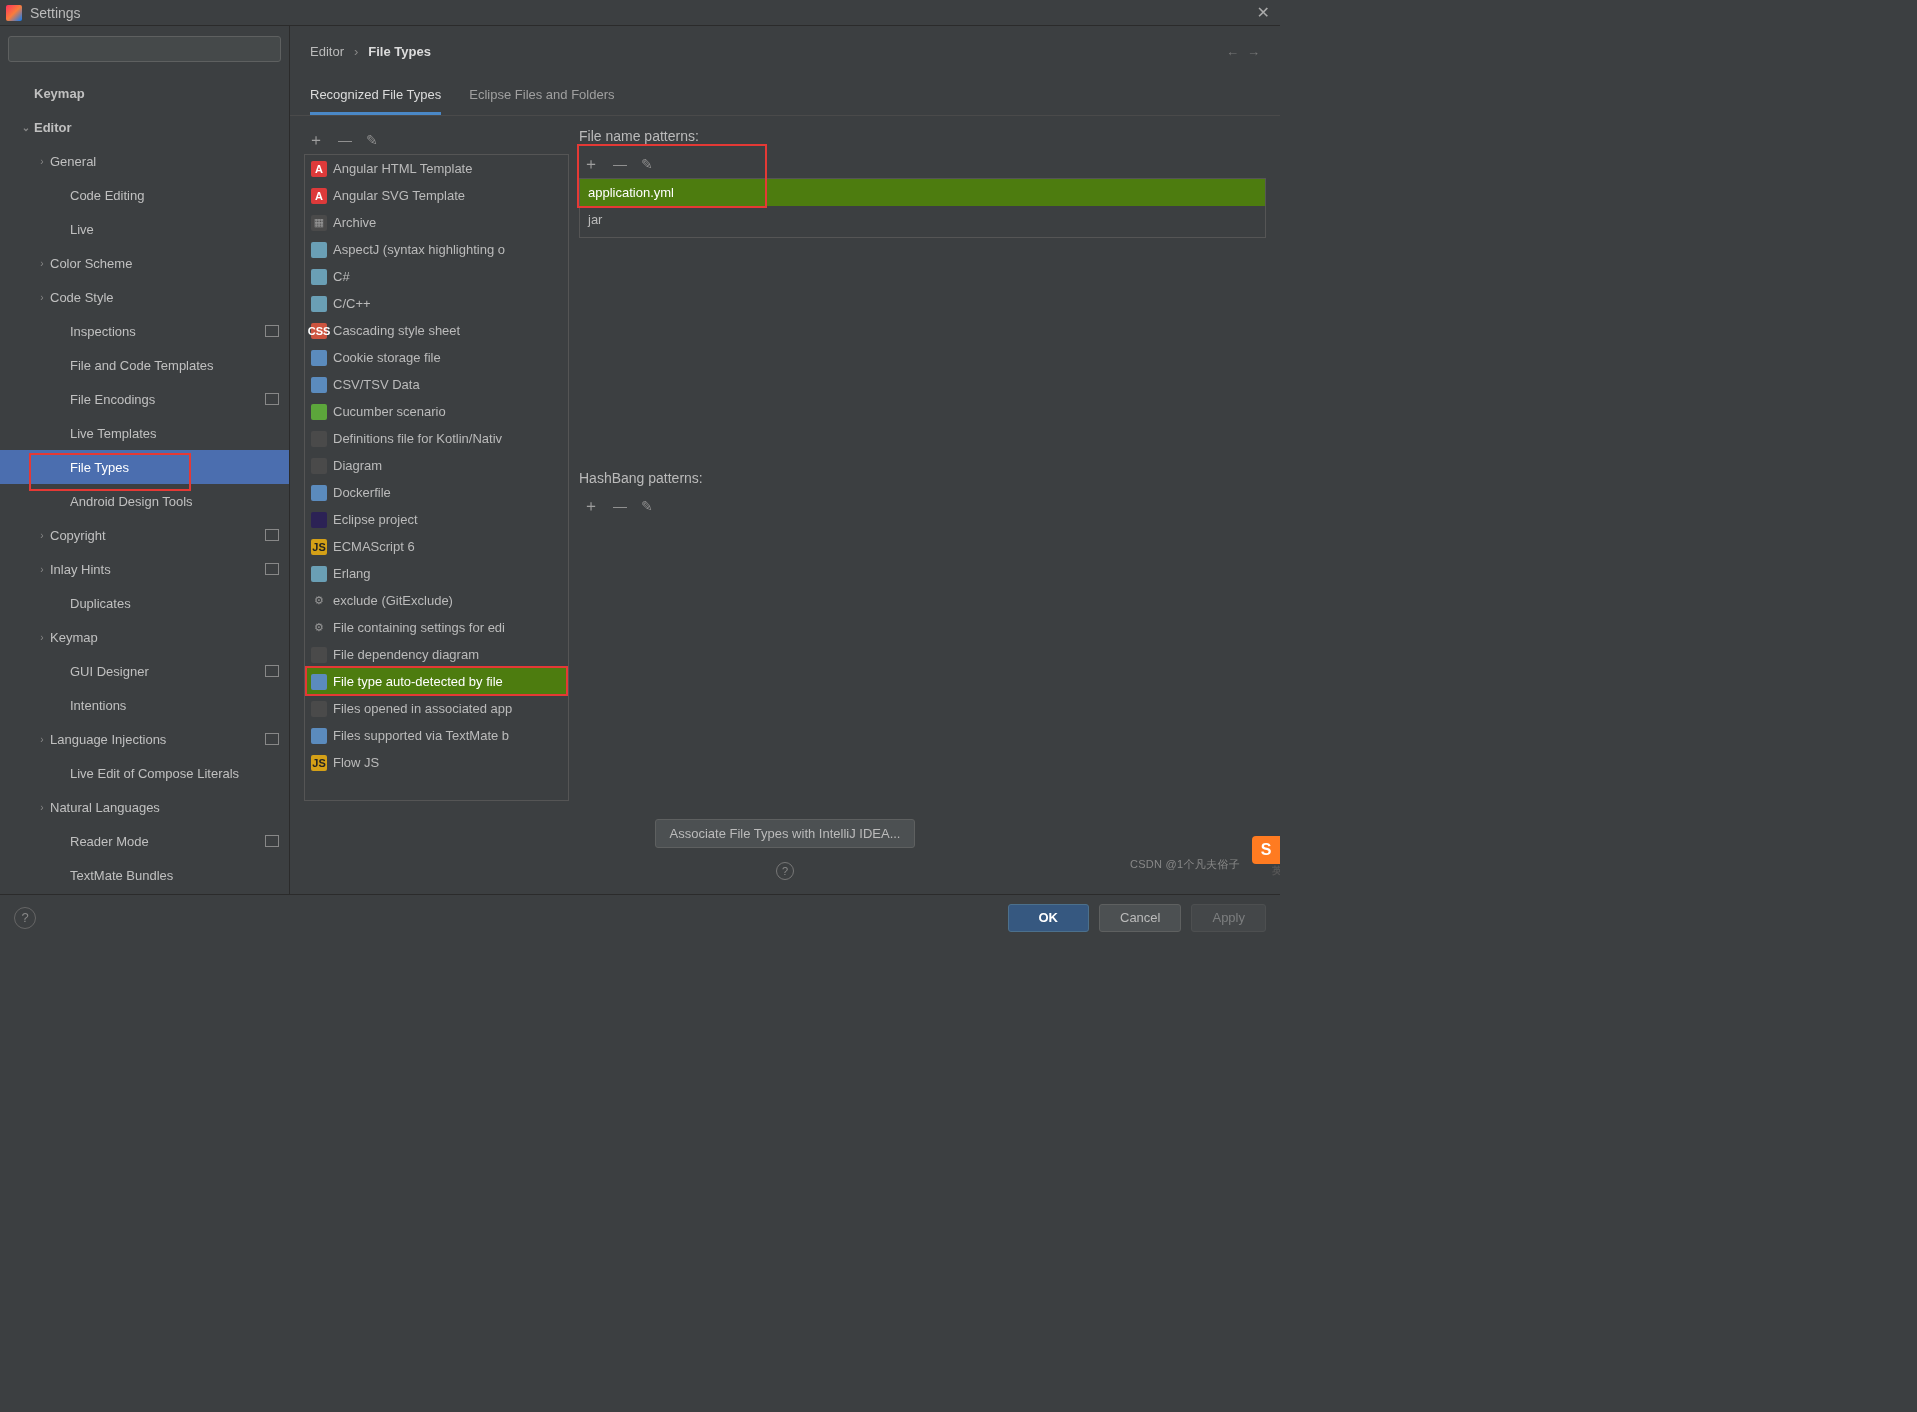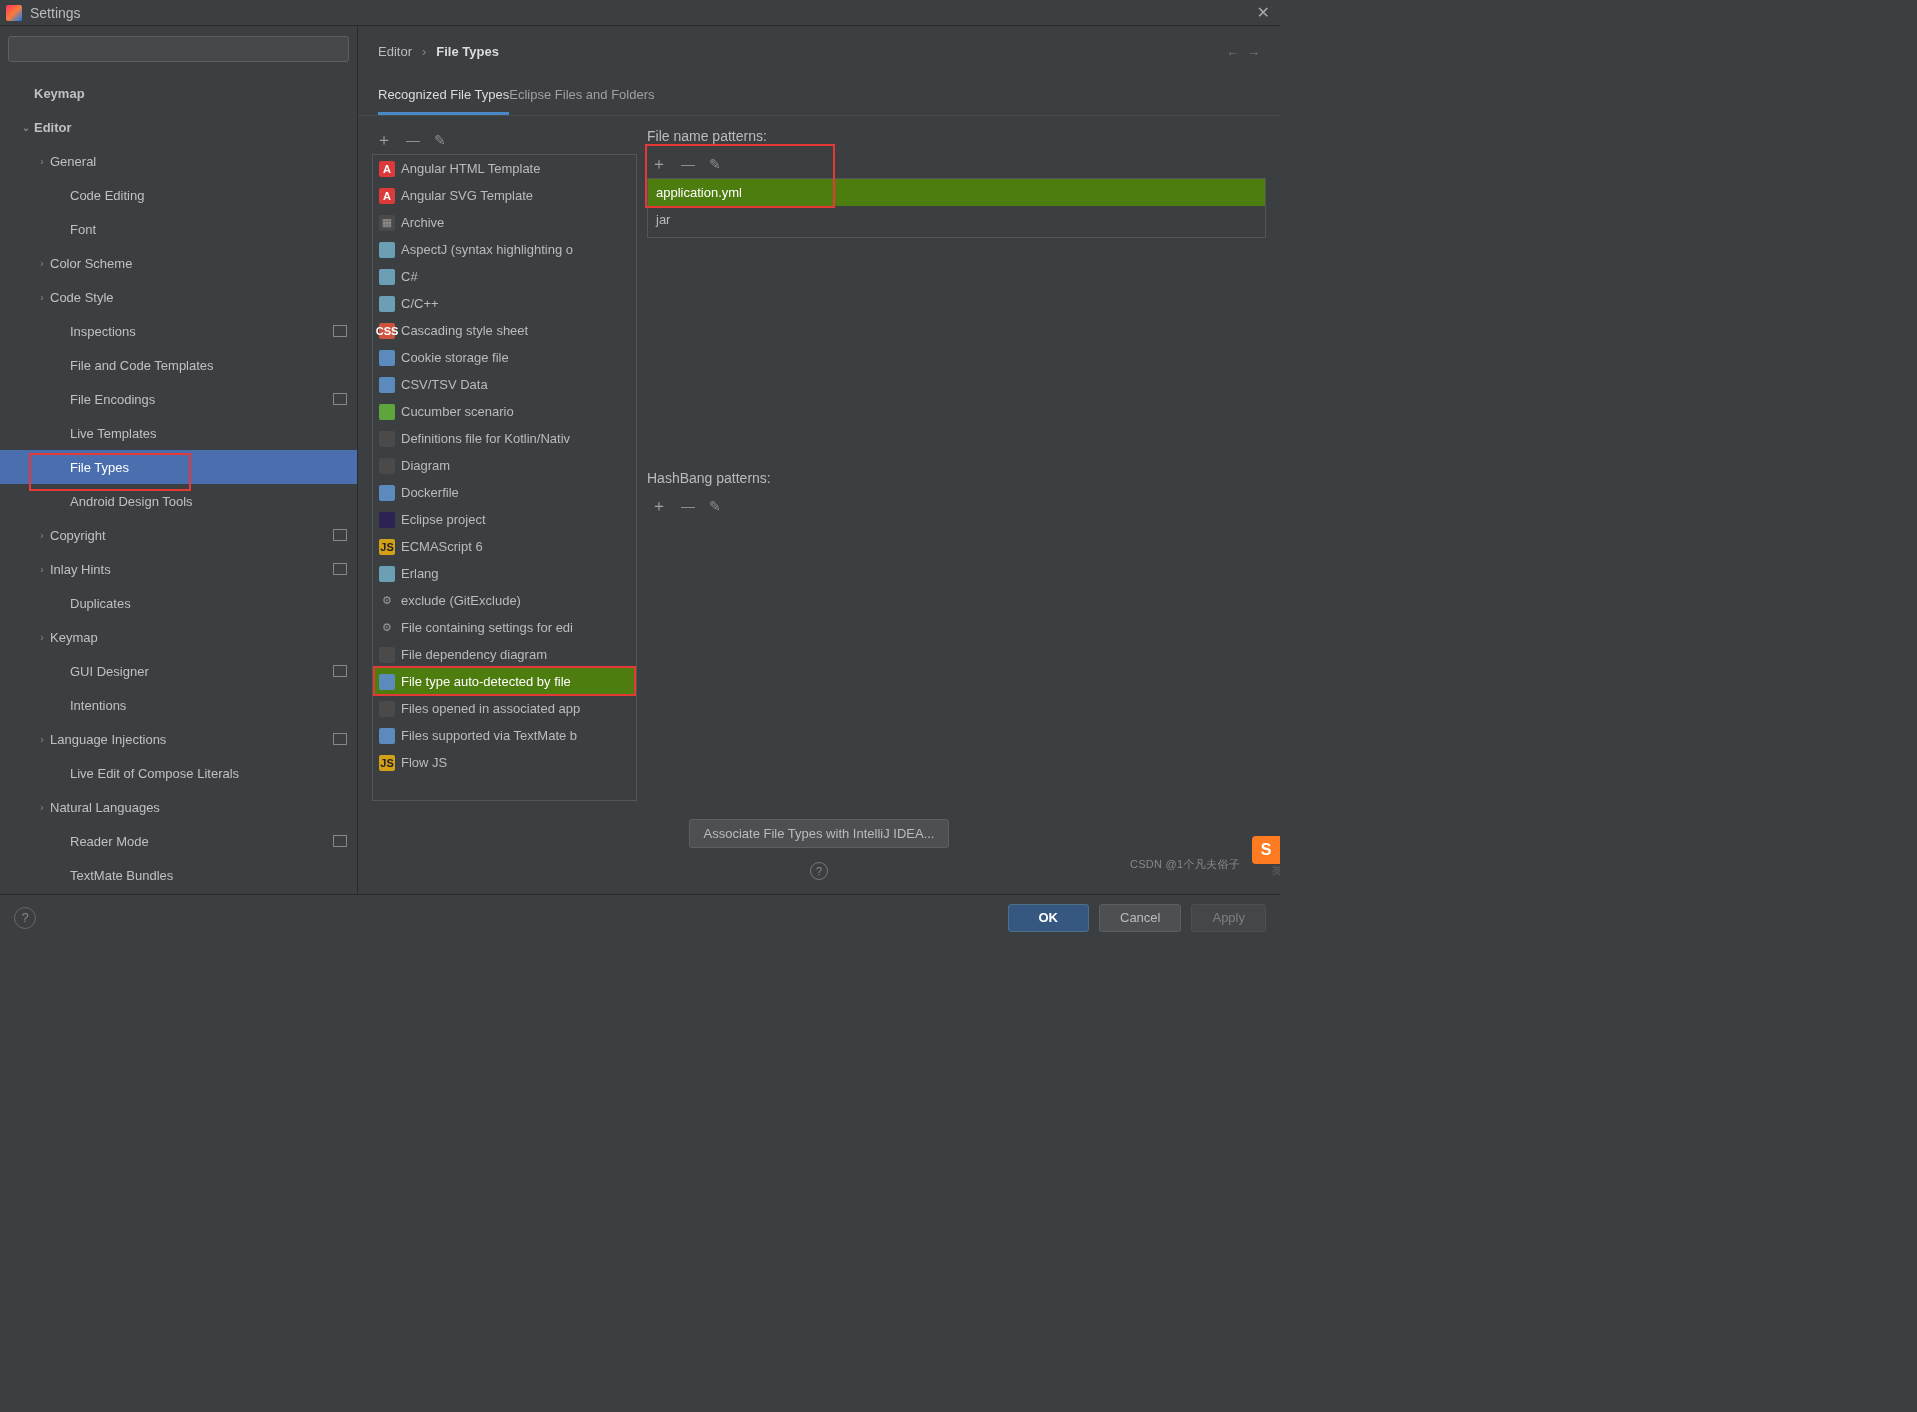--- a/index.html
+++ b/index.html
@@ -8,21 +8,21 @@
 
 .titlebar { height:26px; display:flex; align-items:center; padding:0 6px; background:#3c3f41; border-bottom:1px solid #2b2b2b; }
 .titlebar .logo { width:16px; height:16px; background:linear-gradient(135deg,#fe315d 0%,#f97c3c 50%,#087cfa 100%); border-radius:2px; margin-right:8px; }
 .titlebar .title { font-size:14px; color:#bbbbbb; }
 .titlebar .spacer { flex:1; }
 .titlebar .close { font-size:16px; color:#aaa; cursor:pointer; padding:0 4px; }
 
 .main { display:flex; height:calc(100% - 26px - 46px); }
 
 
-.sidebar { width:358px; background:#3c3f41; border-right:1px solid #2b2b2b; display:flex; flex-direction:column; }
+.sidebar { width:290px; background:#3c3f41; border-right:1px solid #2b2b2b; display:flex; flex-direction:column; }
 .search-wrap { padding:10px 8px; }
 .search { width:100%; height:26px; background:#45494a; border:1px solid #5e6060; border-radius:3px; color:#bbb; padding:0 6px 0 24px; position:relative; }
 .search-wrap .inner { position:relative; }
 .search-wrap .inner::before { content:"🔍"; position:absolute; left:6px; top:4px; font-size:12px; color:#888; }
 .nav { flex:1; overflow-y:auto; padding-top:4px; }
 .nav-item { display:flex; align-items:center; height:34px; cursor:pointer; color:#c0c0c0; font-size:14px; }
 .nav-item.selected { background:#4b6eaf; color:#fff; }
 .nav-item .chev { width:12px; text-align:center; margin-right:2px; color:#888; font-size:10px; }
 .nav-item .lbl { white-space:nowrap; overflow:hidden; text-overflow:ellipsis; }
 .nav-item .badge { margin-left:auto; margin-right:10px; width:14px; height:12px; border:1px solid #888; display:inline-block; }
@@ -30,21 +30,21 @@
 .lvl1 { padding-left:36px; }
 .lvl2 { padding-left:56px; }
 .red-box1 { position:absolute; border:2px solid #e53935; pointer-events:none; left:29px; top:453px; width:162px; height:38px; }
 
 
 .content { flex:1; display:flex; flex-direction:column; background:#3c3f41; }
 .crumbs { height:50px; display:flex; align-items:center; padding:0 20px; font-size:15px; color:#bbbbbb; }
 .crumbs b { font-weight:700; color:#dcdcdc; }
 .crumbs .sep { margin:0 10px; color:#888; }
 .crumbs .arrows { margin-left:auto; display:flex; gap:8px; color:#777; font-size:18px; }
-.tabs { display:flex; align-items:flex-end; padding:0 20px; height:40px; border-bottom:1px solid #4a4a4a; }
+.tabs { display:flex; align-items:flex-end; padding:0 20px; height:40px; border-bottom:1px solid #4a4a4a; gap:28px; }
 .tab { height:38px; display:flex; align-items:center; color:#a0a0a0; font-size:14px; cursor:pointer; border-bottom:3px solid transparent; }
 .tab.active { color:#dcdcdc; border-bottom-color:#4a88c7; }
 
 .panes { flex:1; display:flex; padding:10px 14px 0 14px; gap:10px; overflow:hidden; }
 .pane { display:flex; flex-direction:column; }
 .pane.left { width:265px; }
 .pane.right { flex:1; }
 
 .toolbar { height:28px; display:flex; align-items:center; gap:14px; padding:0 4px; }
 .toolbar .btn { color:#909090; cursor:pointer; font-size:14px; }
@@ -117,21 +117,21 @@
         <div class="nav-item lvl1">
           <span class="chev">›</span>
           <span class="lbl">General</span>
         </div>
         <div class="nav-item lvl2">
           <span class="chev"></span>
           <span class="lbl">Code Editing</span>
         </div>
         <div class="nav-item lvl2">
           <span class="chev"></span>
-          <span class="lbl">Font</span>
+          <span class="lbl">Live</span>
         </div>
         <div class="nav-item lvl1">
           <span class="chev">›</span>
           <span class="lbl">Color Scheme</span>
         </div>
         <div class="nav-item lvl1">
           <span class="chev">›</span>
           <span class="lbl">Code Style</span>
         </div>
         <div class="nav-item lvl2">

